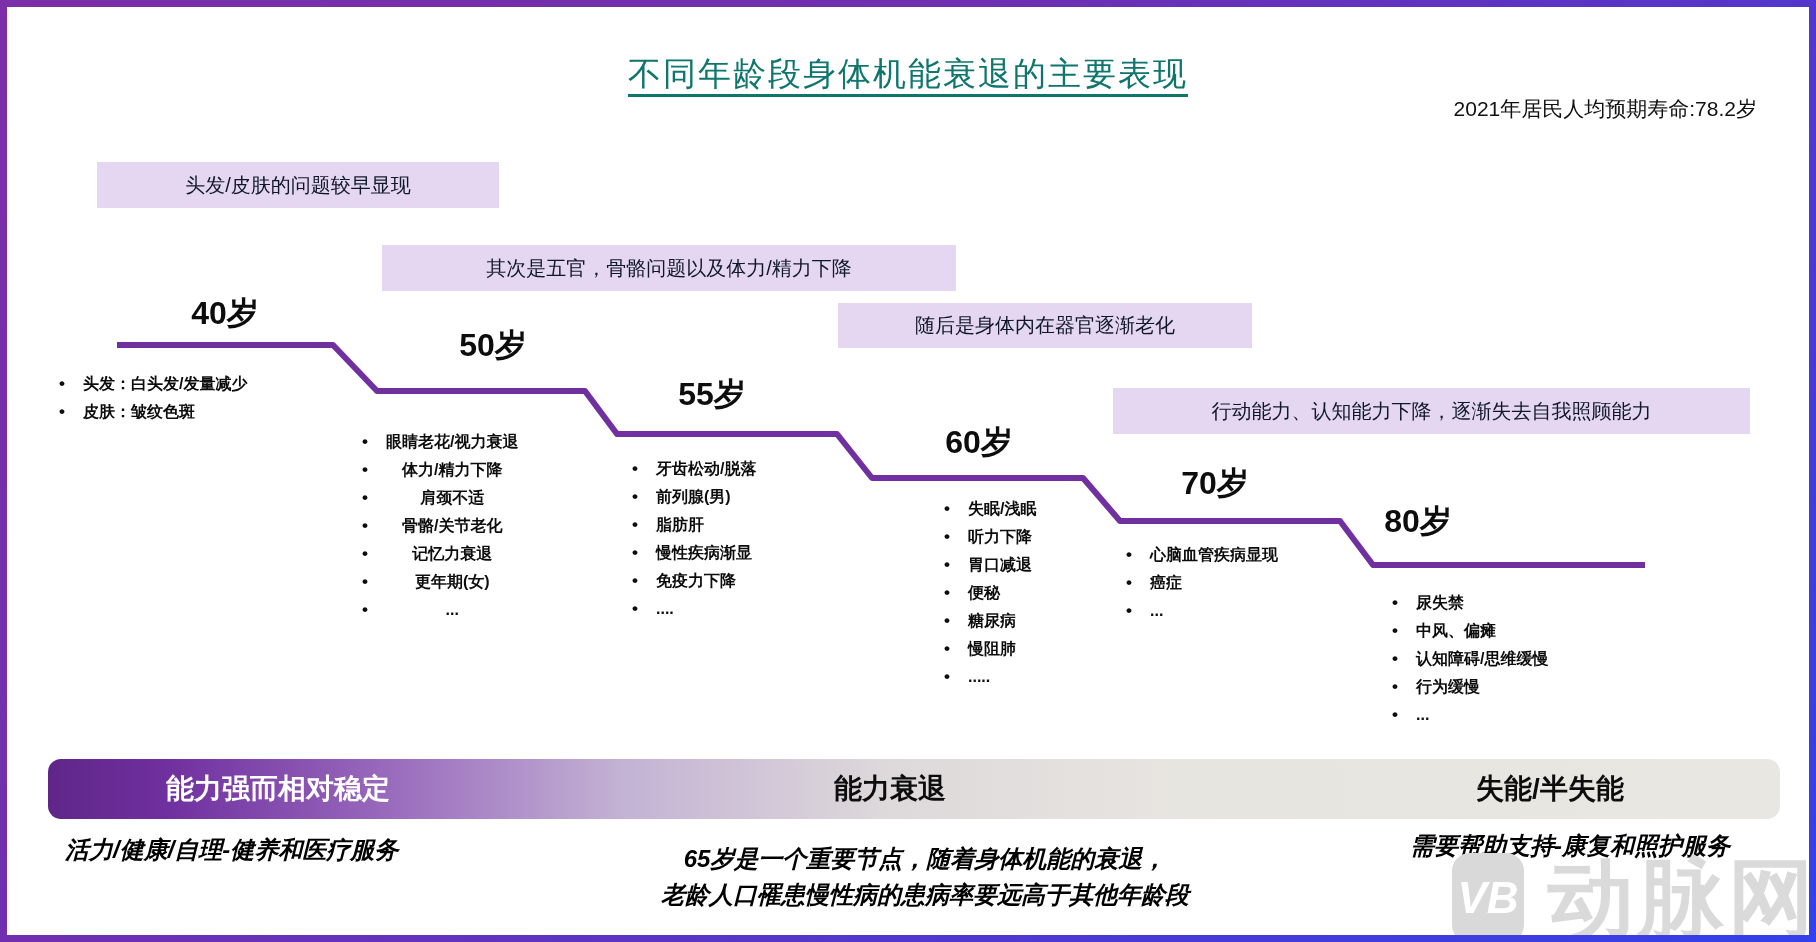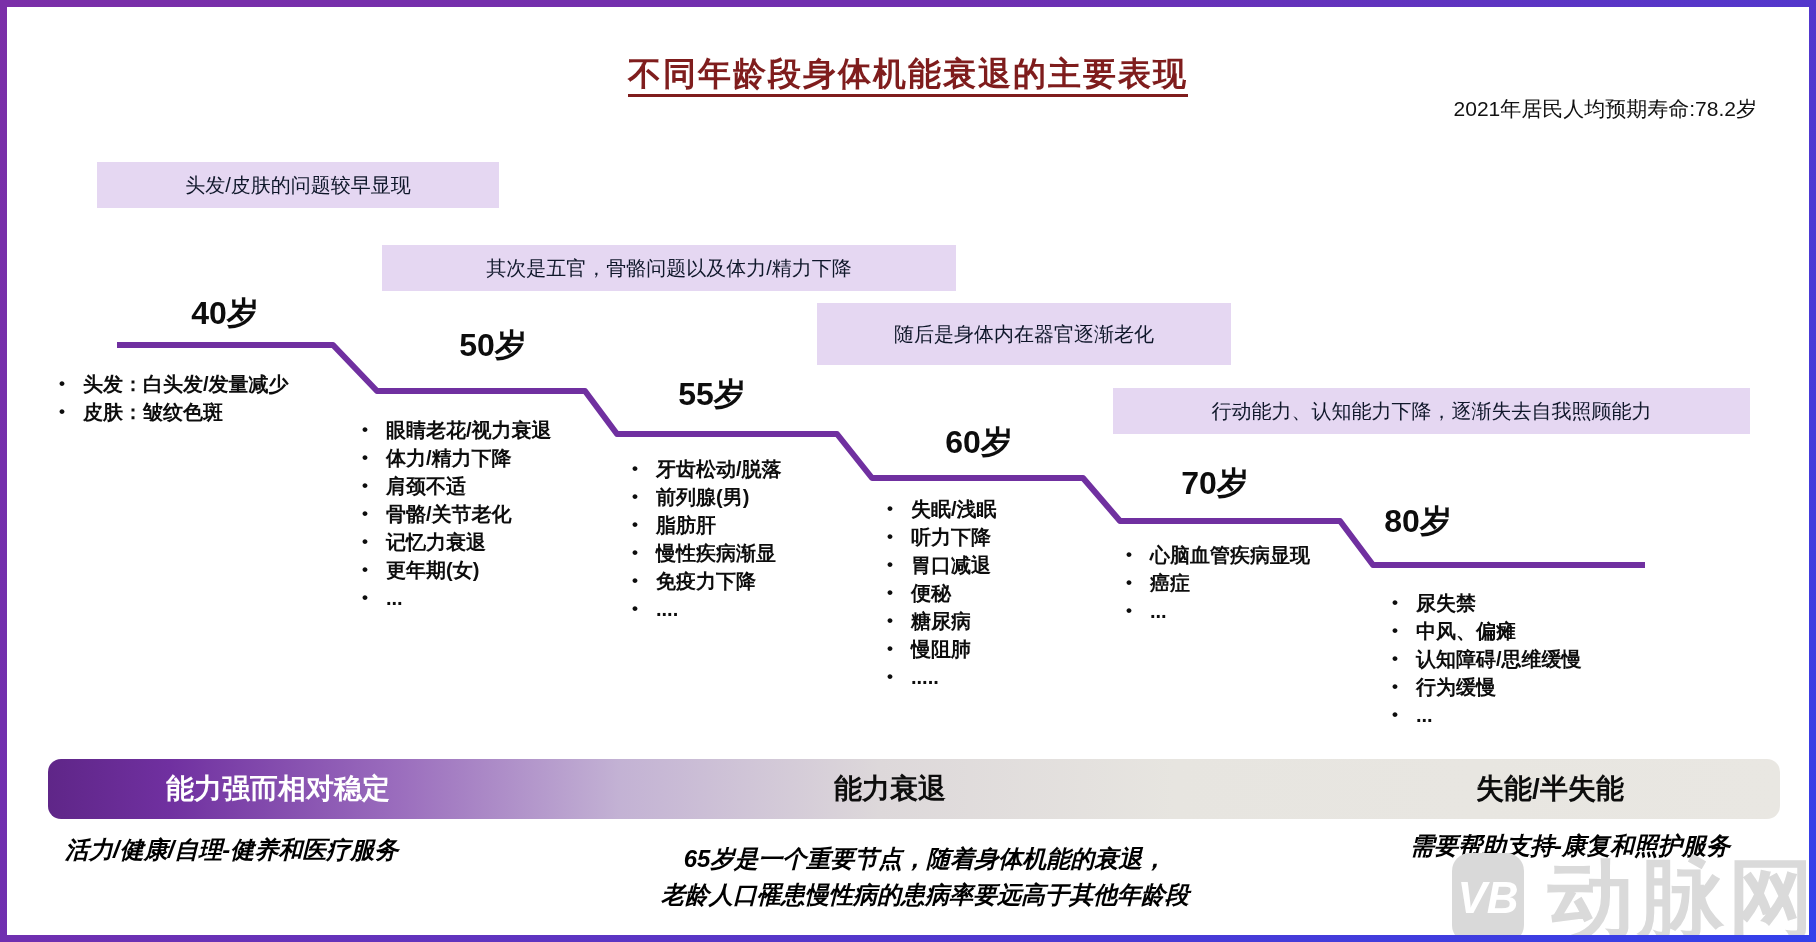--- a/index.html
+++ b/index.html
@@ -4,51 +4,51 @@
 <style>
   * { margin:0; padding:0; box-sizing:border-box; }
   body { font-family:"Liberation Sans","DejaVu Sans",sans-serif; background:#fff; }
   .root { position:relative; width:1816px; height:942px;
           background:linear-gradient(135deg,#7b2fa8 0%,#6f2fb0 35%,#3340eb 100%); }
   .canvas { position:absolute; left:7px; top:7px; width:1802px; height:928px;
             background:#fff; overflow:hidden; }
   .content { position:absolute; left:-7px; top:-7px; width:1816px; height:942px; }
 
   .page-title { position:absolute; left:0; right:0; top:52px; text-align:center;
-                font-size:33px; font-weight:bold; letter-spacing:2px;
-                text-decoration:underline; text-underline-offset:9px; color:#7f1d1d; }
+                font-size:33px; font-weight:normal; letter-spacing:2px;
+                text-decoration:underline; text-underline-offset:9px; color:#0f766e; }
   .note-right { position:absolute; right:59px; top:95px; font-size:21px; color:#111; }
 
   .callout { position:absolute; background:#e5d7f2; display:flex; align-items:center;
              justify-content:center; font-size:20px; color:#0f172a; white-space:nowrap; }
   .callout-1 { left:97px;  top:162px; width:402px; height:46px; }
   .callout-2 { left:382px; top:228px; width:574px; height:46px;margin-top:17px; }
-  .callout-3 { left:817px; top:303px; width:414px; height:62px;text-align:center; }
+  .callout-3 { left:838px; top:303px; width:414px; height:45px;text-align:center; }
   .callout-4 { left:1113px; top:388px; width:637px; height:46px; }
 
   .stepline { position:absolute; left:0; top:0; }
 
   .age-label { position:absolute; width:140px; text-align:center;
                font-size:32px; font-weight:bold; color:#0d0d0d; }
   .age-40 { left:155px;  top:292px; }
   .age-50 { left:423px;  top:324px; }
   .age-55 { left:642px;  top:373px; }
   .age-60 { left:909px;  top:421px; }
   .age-70 { left:1145px; top:462px; }
   .age-80 { left:1348px; top:500px;text-align:center; }
 
-  .symptoms { position:absolute; list-style:none; font-size:20px; font-weight:bold;
+  .symptoms { position:absolute; list-style:none; font-size:16px; font-weight:bold;
               color:#0d0d0d; line-height:28px; white-space:nowrap; }
   .symptoms li { position:relative; padding-left:28px; }
   .symptoms li::before { content:"•"; position:absolute; left:4px; top:0;
                          font-size:17px; font-weight:bold; }
   .list-40 { left:55px;   top:370px; }
-  .list-50 { left:358px;  top:416px; }
+  .list-50 { left:358px;  top:428px;text-align:center; }
   .list-55 { left:628px;  top:455px; }
-  .list-60 { left:883px;  top:495px; }
+  .list-60 { left:940px;  top:495px; }
   .list-70 { left:1122px; top:541px; }
   .list-80 { left:1388px; top:589px; }
 
   .phase-bar { position:absolute; left:48px; top:759px; width:1732px; height:60px;
                background:linear-gradient(90deg,#5f2688 0%,#7030a0 7%,#9a6cbd 20%,
                            #c3b2d4 33%,#ddd8da 48%,#e7e5e0 65%,#e9e7e2 100%);border-radius:13px; }
   .phase-label { position:absolute; top:0; height:60px; display:flex; align-items:center;
                  justify-content:center; font-size:28px; font-weight:bold; white-space:nowrap; }
   .phase-label-1 { left:80px;  width:300px; color:#ffffff; }
   .phase-label-2 { left:742px; width:200px; color:#0d0d0d; }

